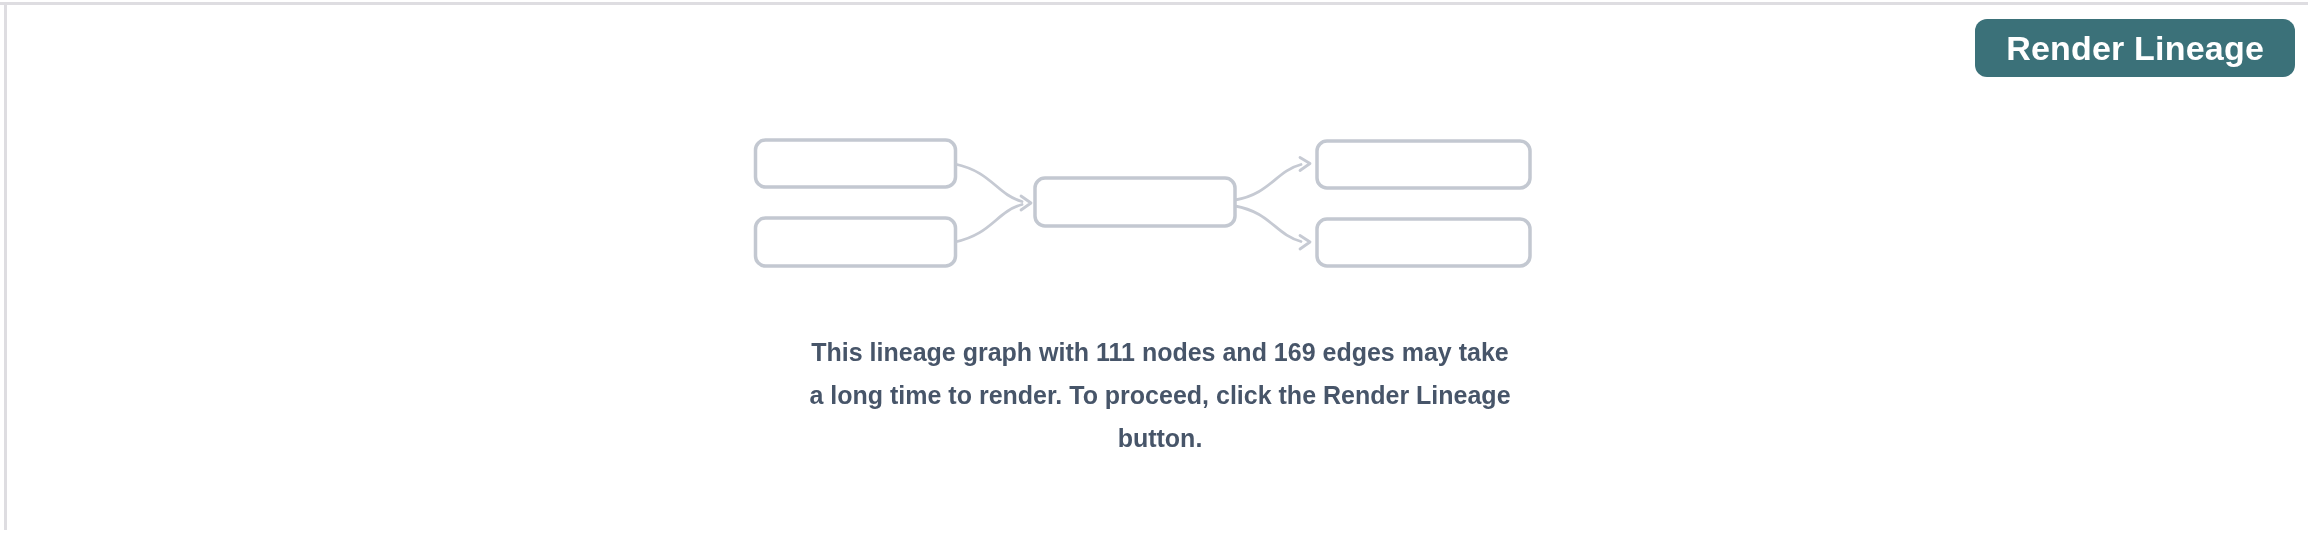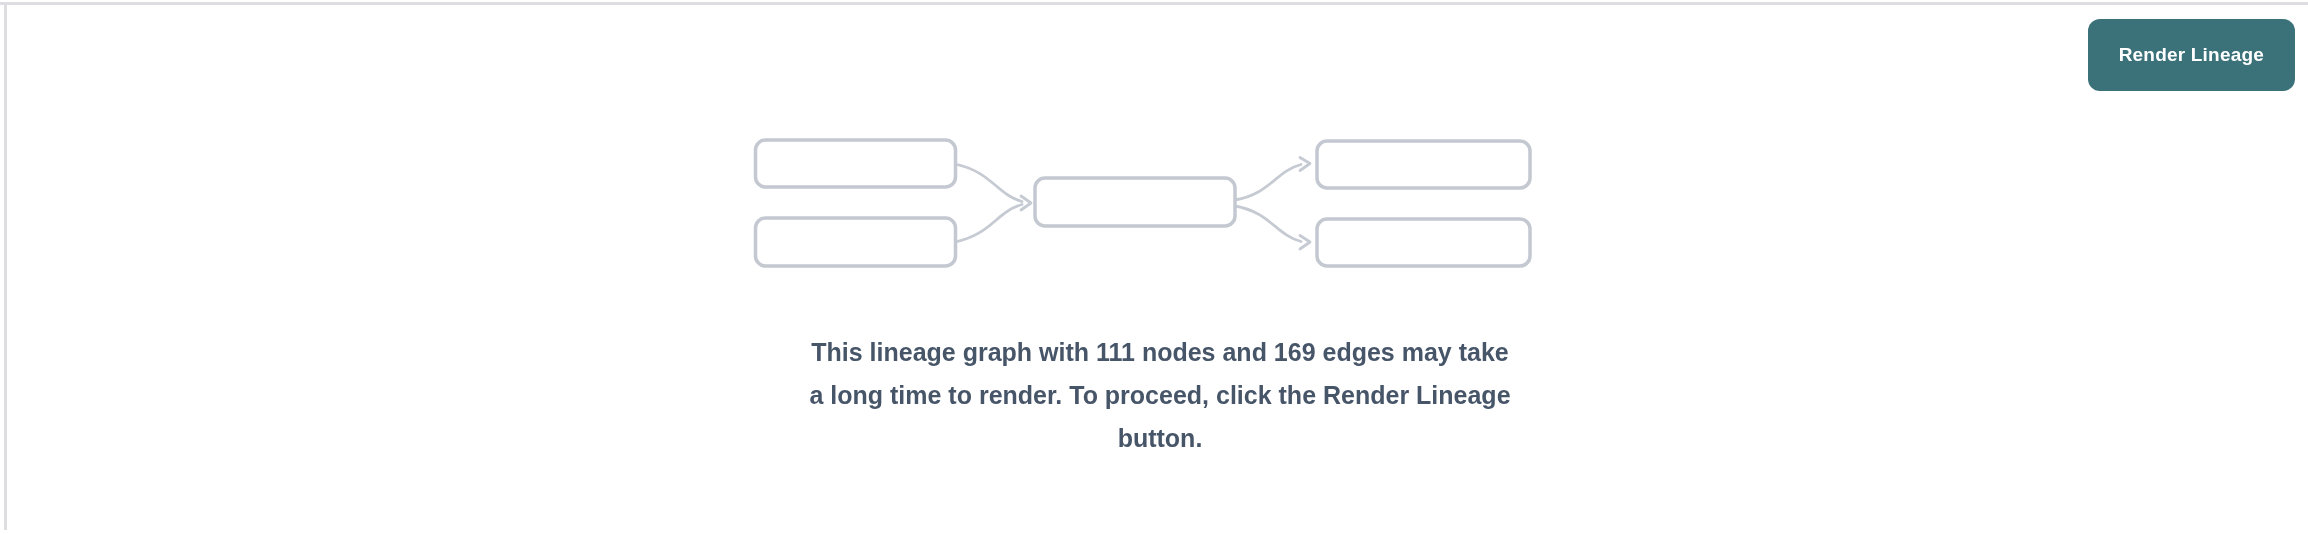--- a/index.html
+++ b/index.html
@@ -29,28 +29,28 @@
   .left-border {
     position: absolute;
     top: 2px; left: 4px;
     width: 3px; height: 528px;
     background: var(--border-line);
   }
   .render-btn {
     position: absolute;
     top: 19px;
     right: 13px;
-    height: 72px;
+    height: 58px;
     padding: 0 31px;
     border: none;
     border-radius: 12px;
     background: var(--button-bg);
     color: var(--button-text);
     font-family: "Liberation Sans", sans-serif;
-    font-size: 19px;
+    font-size: 34px;
     font-weight: 700;
     letter-spacing: 0.2px;
     display: flex;
     align-items: center;
     cursor: pointer;
   }
   .diagram-wrap {
     position: absolute;
     top: 115px;
     left: 0;

